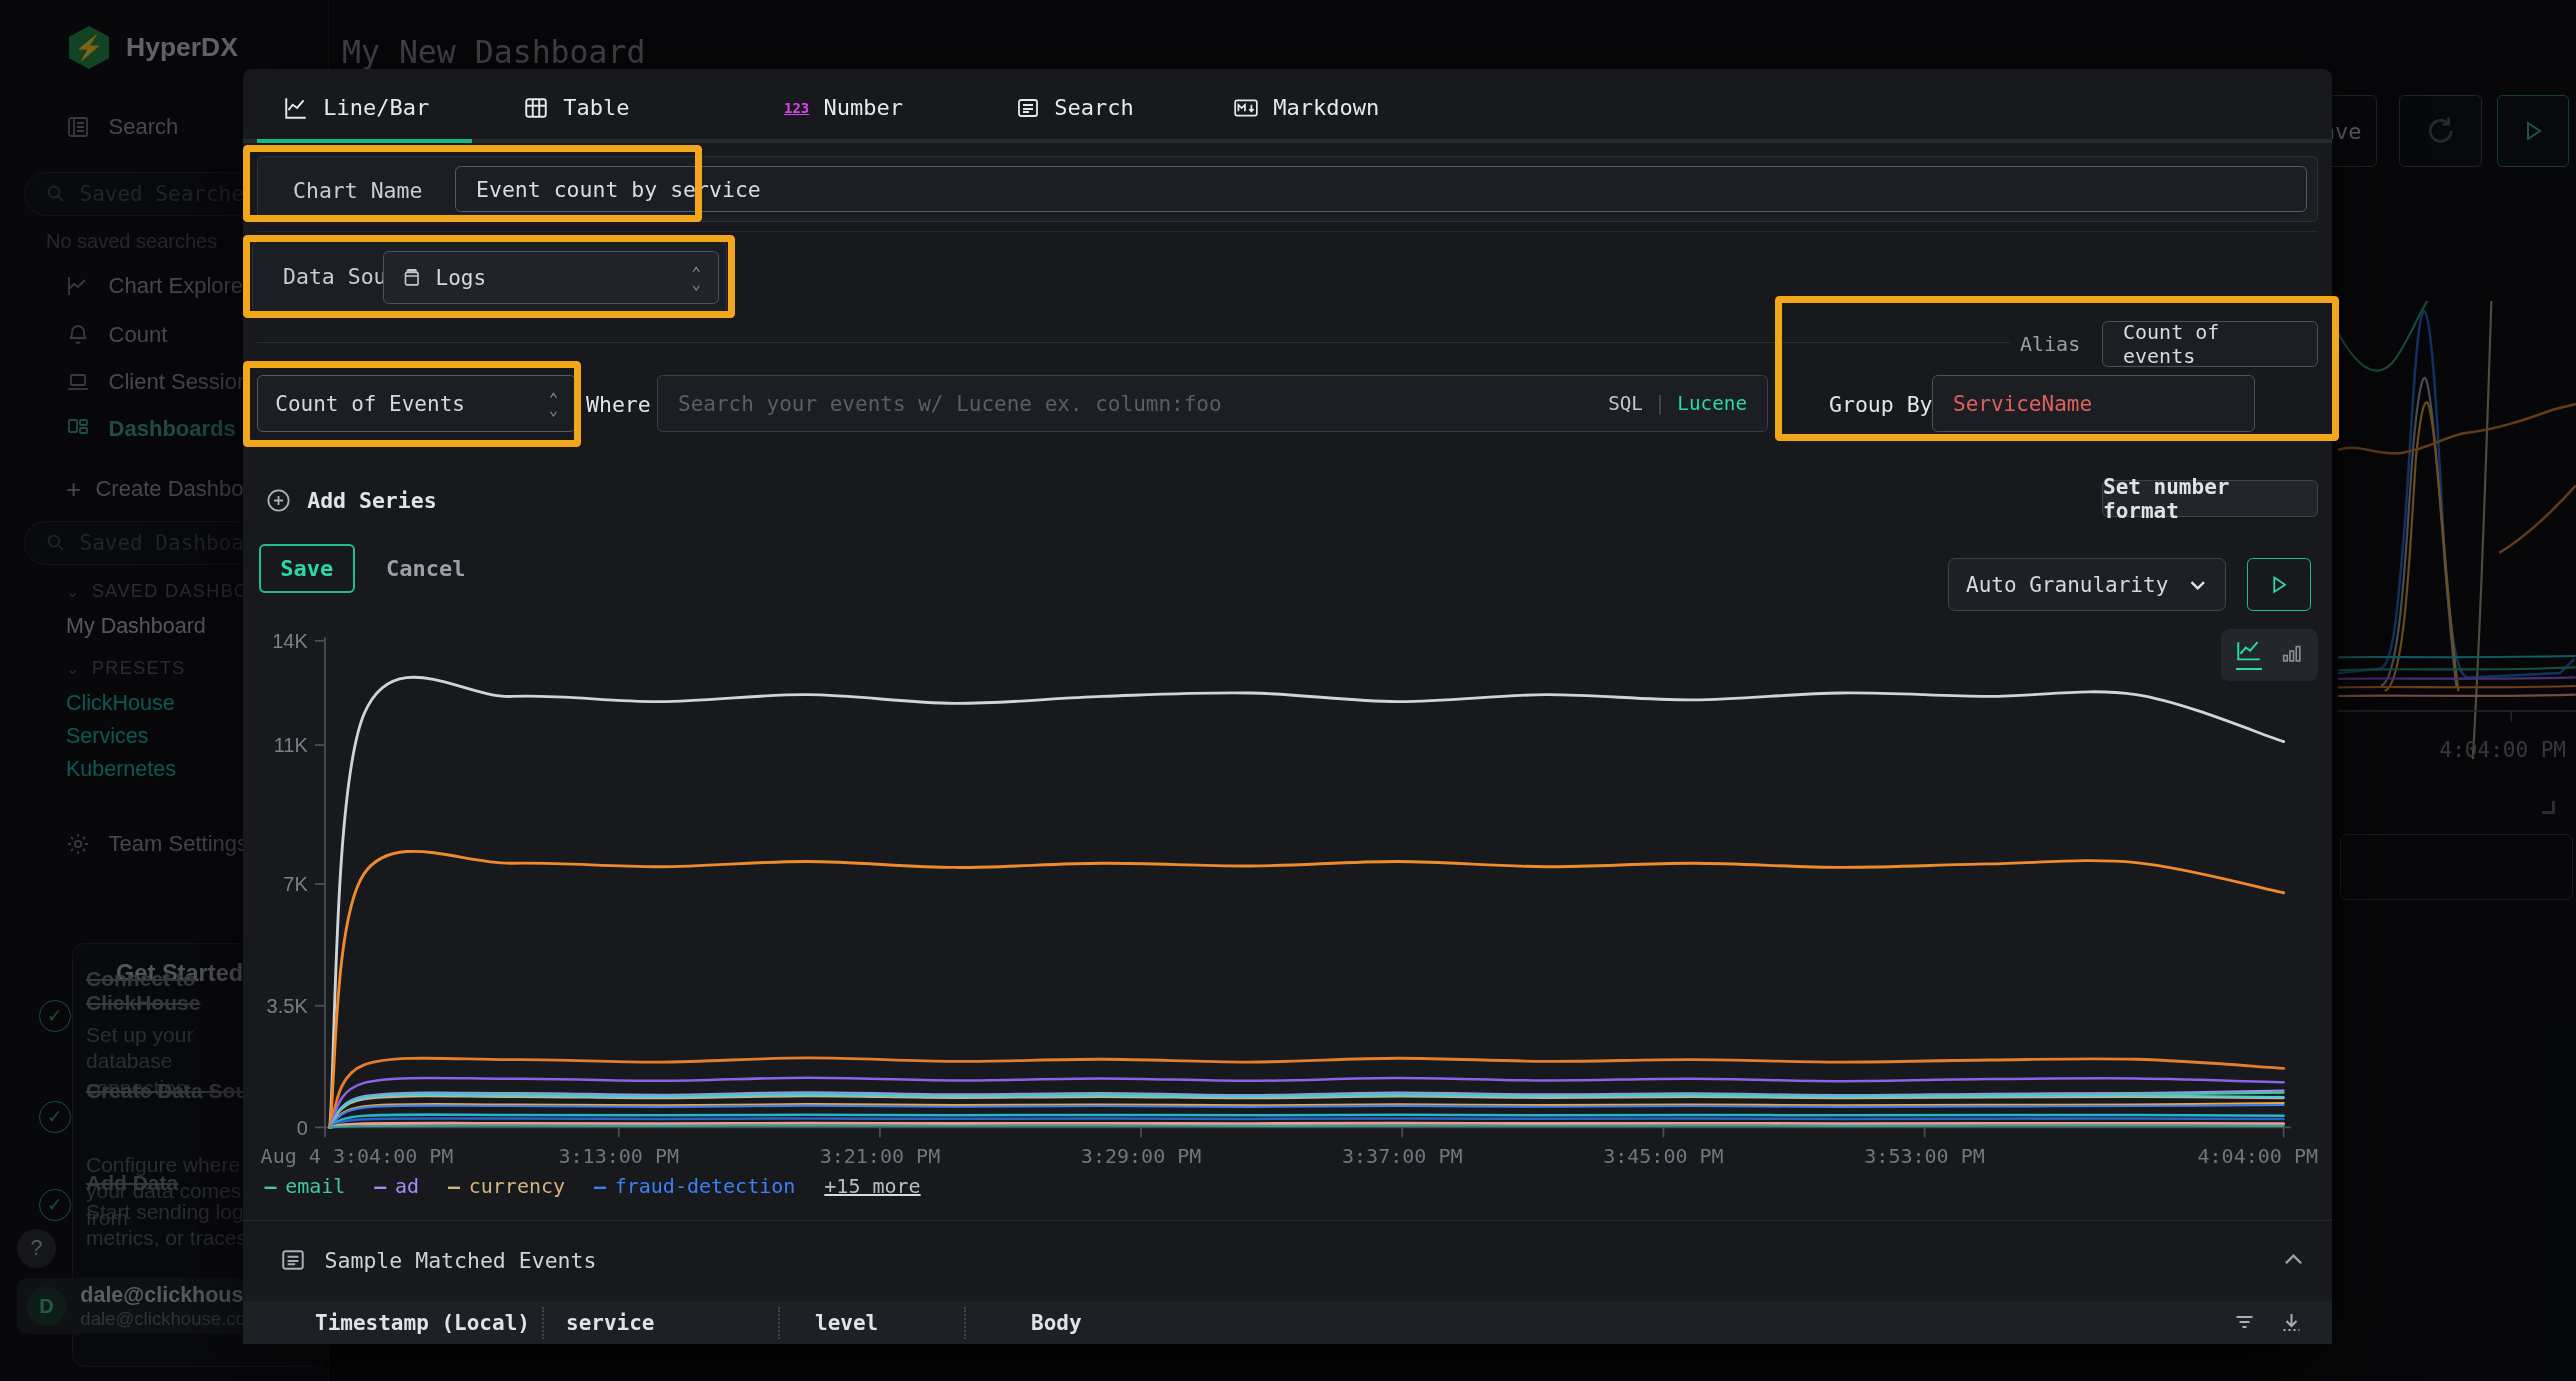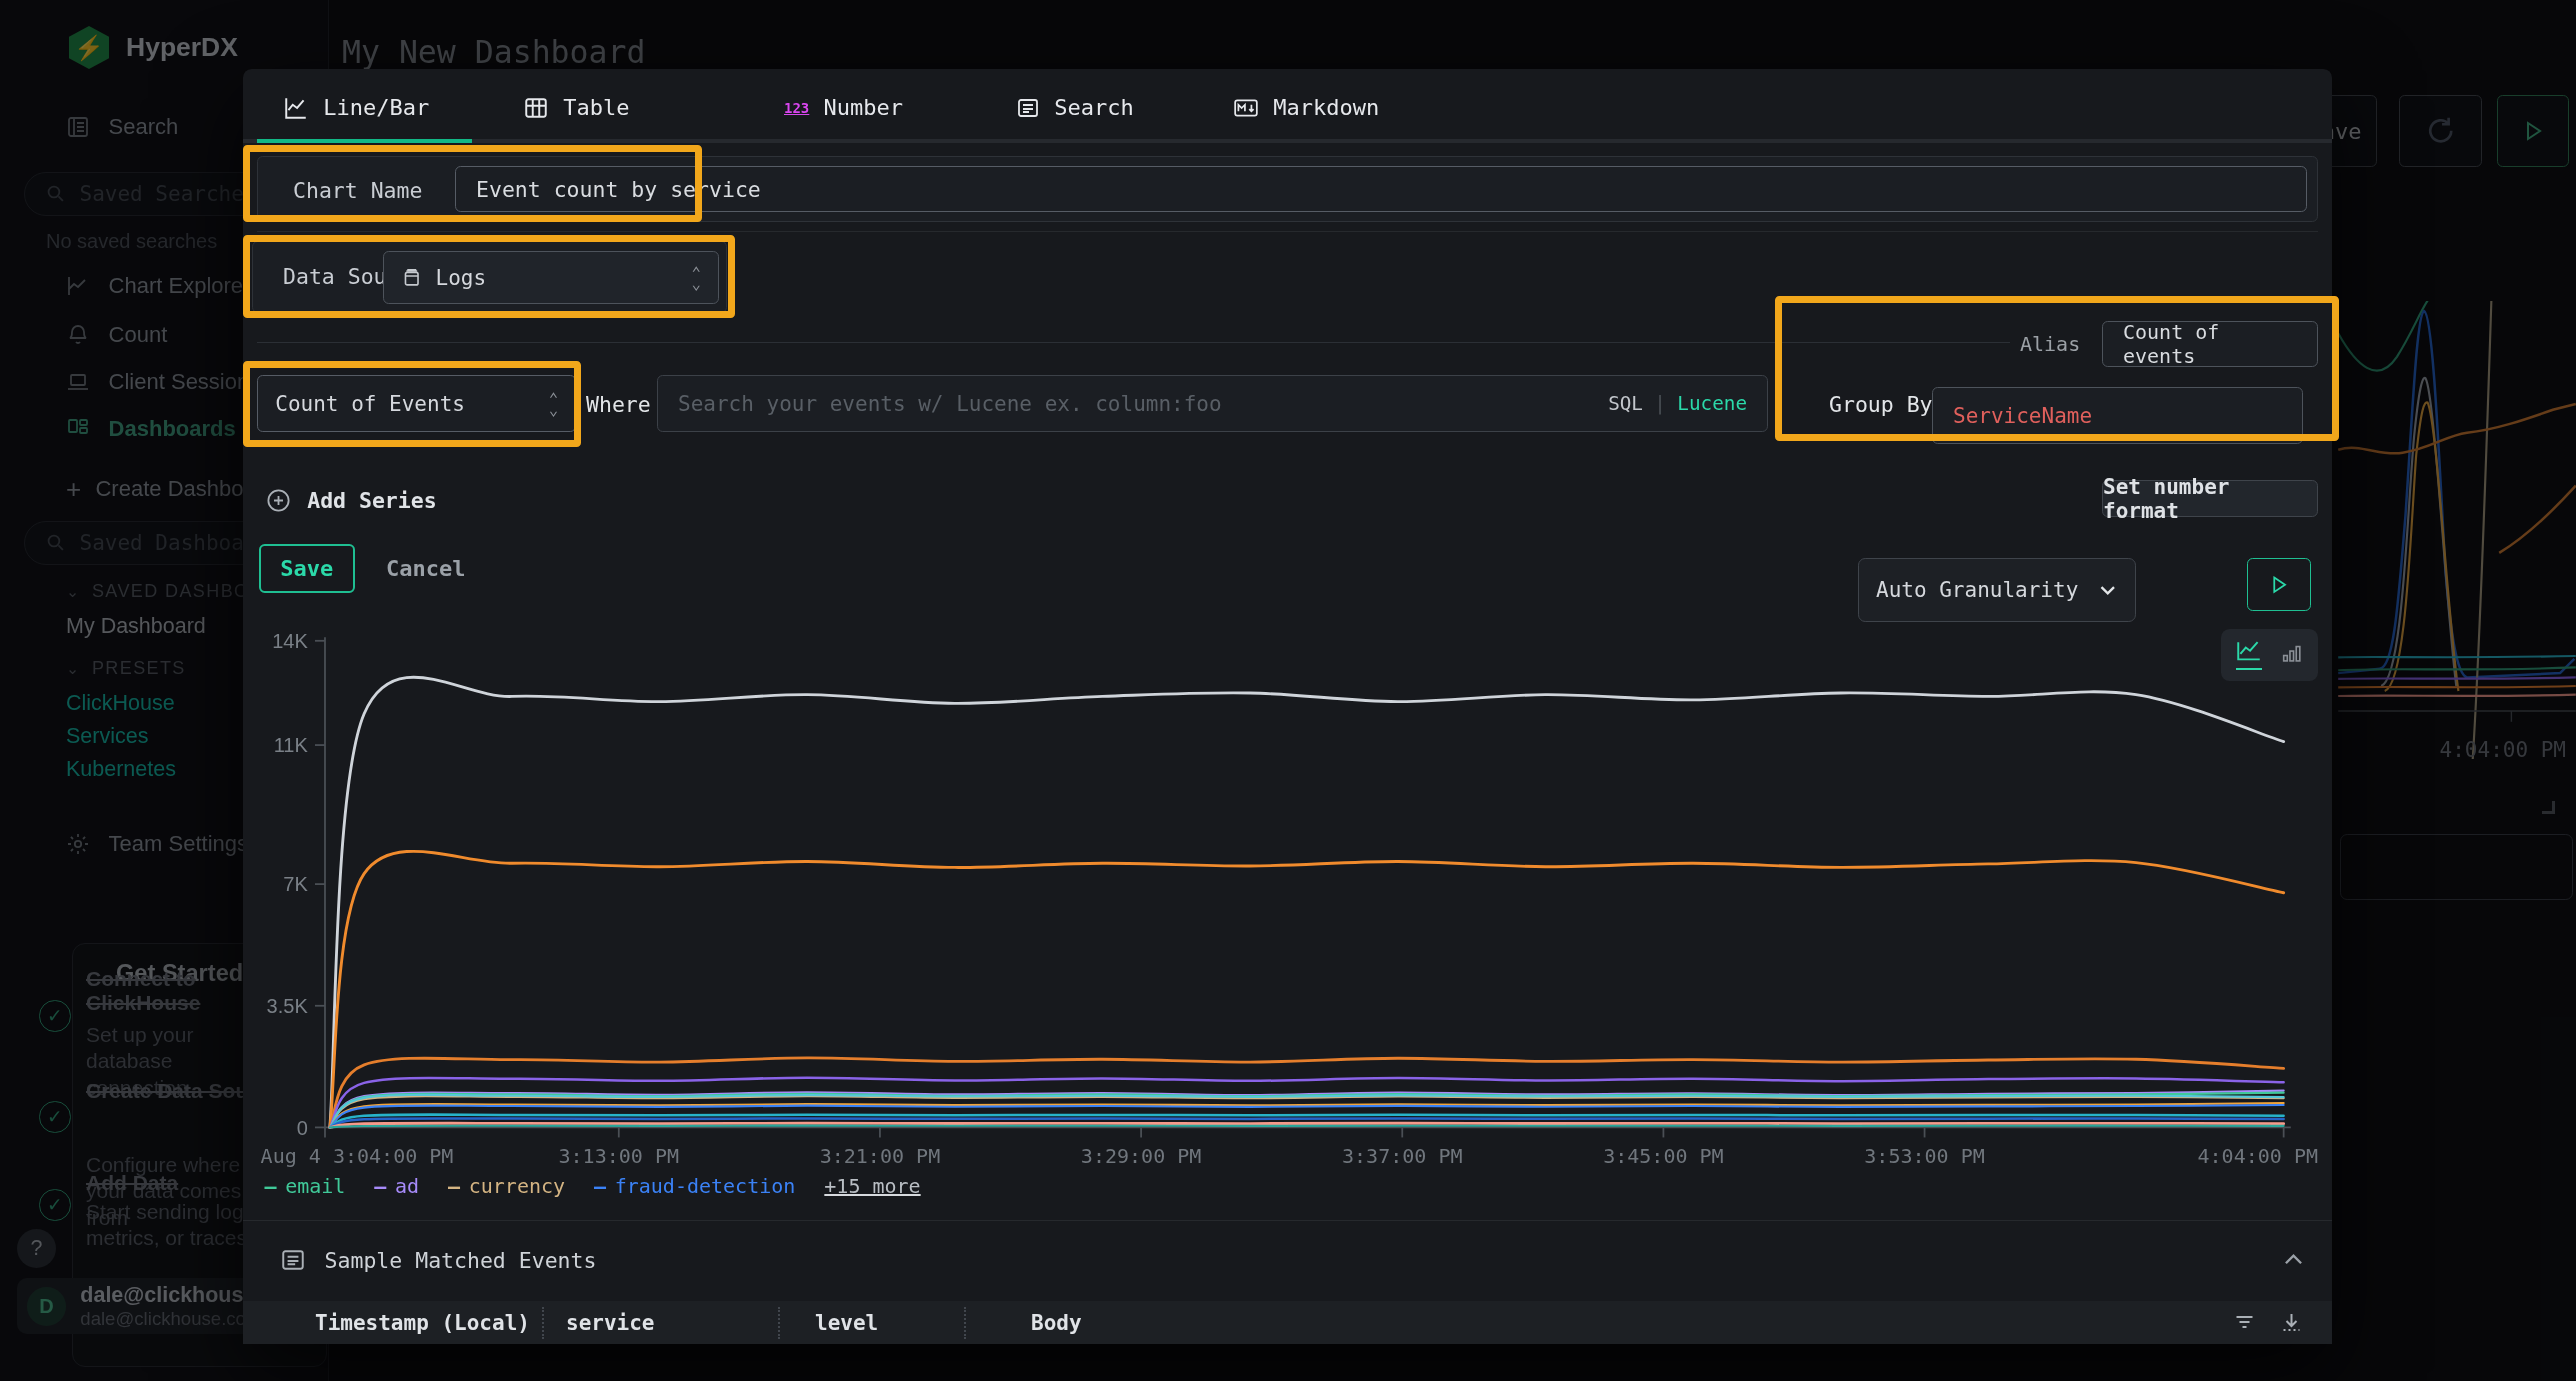--- a/index.html
+++ b/index.html
@@ -289,42 +289,42 @@
   <div class="fld-label" style="left:343px;top:323px;color:#e2e5e8;">Where</div>
   <div class="inp" style="left:414px;top:306px;width:1111px;height:57px;border-color:#3c4148;color:#595f66;font-size:21px;">
     <span>Search your events w/ Lucene ex. column:foo</span>
     <span style="margin-left:auto;display:flex;gap:11.4px;font-size:19.3px;">
       <span style="color:#c3c7cc;">SQL</span>
       <span style="color:#4a4f55;">|</span>
       <span style="color:#2bd9a9;">Lucene</span>
     </span>
   </div>
   <div class="fld-label" style="left:1586px;top:323px;color:#e2e5e8;">Group By</div>
-  <div class="inp" style="left:1689px;top:306px;width:371px;height:57px;color:#e0605c;font-size:21px;margin-top:12px;">
+  <div class="inp" style="left:1689px;top:306px;width:323px;height:57px;color:#e0605c;font-size:21px;">
     <span>ServiceName</span>
   </div>
 
   <div class="abs" style="left:21.5px;top:418px;display:flex;align-items:center;gap:15.7px;cursor:pointer;">
     <svg width="27" height="27" viewBox="0 0 24 24" fill="none" stroke="#aab0b6" stroke-width="1.6">
         <circle cx="12" cy="12" r="9"></circle>
         <path d="M12 8v8M8 12h8"></path>
       </svg>
     <span style="font-size:21.5px;font-weight:bold;color:#e0e3e7;">Add Series</span>
   </div>
   <div class="grey-btn" style="left:1859px;top:411px;width:216px;height:37px;">
     <span>Set number format</span>
   </div>
 
   <div class="btn-outline-teal" style="left:15.7px;top:475px;width:96px;height:49px;">
     <span>Save</span>
   </div>
   <div class="ghost-btn" style="left:143px;top:475px;height:49px;">
     <span>Cancel</span>
   </div>
-  <div class="select-box" style="left:1615px;top:489px;width:278px;height:64px;background:#1d2025;border-color:#3f444b;border-radius:7.2px;gap:10px;">
+  <div class="select-box" style="left:1705px;top:489px;width:278px;height:53px;background:#1d2025;border-color:#3f444b;border-radius:7.2px;gap:10px;">
     <span>Auto Granularity</span>
     <svg style="margin-left:auto;" width="21.5" height="21.5" viewBox="0 0 24 24" fill="none" stroke="#e2e5e8" stroke-width="2.6">
         <path d="M5 9l7 7 7-7"></path>
       </svg>
   </div>
   <div class="btn-outline-teal" style="left:2004px;top:489px;width:64px;height:53px;border-width:1.8px;">
     <svg width="21.5" height="21.5" viewBox="0 0 24 24" fill="none" stroke="#2bd9a9" stroke-width="2">
         <path d="M7 4l12 8-12 8z"></path>
       </svg>
   </div>

